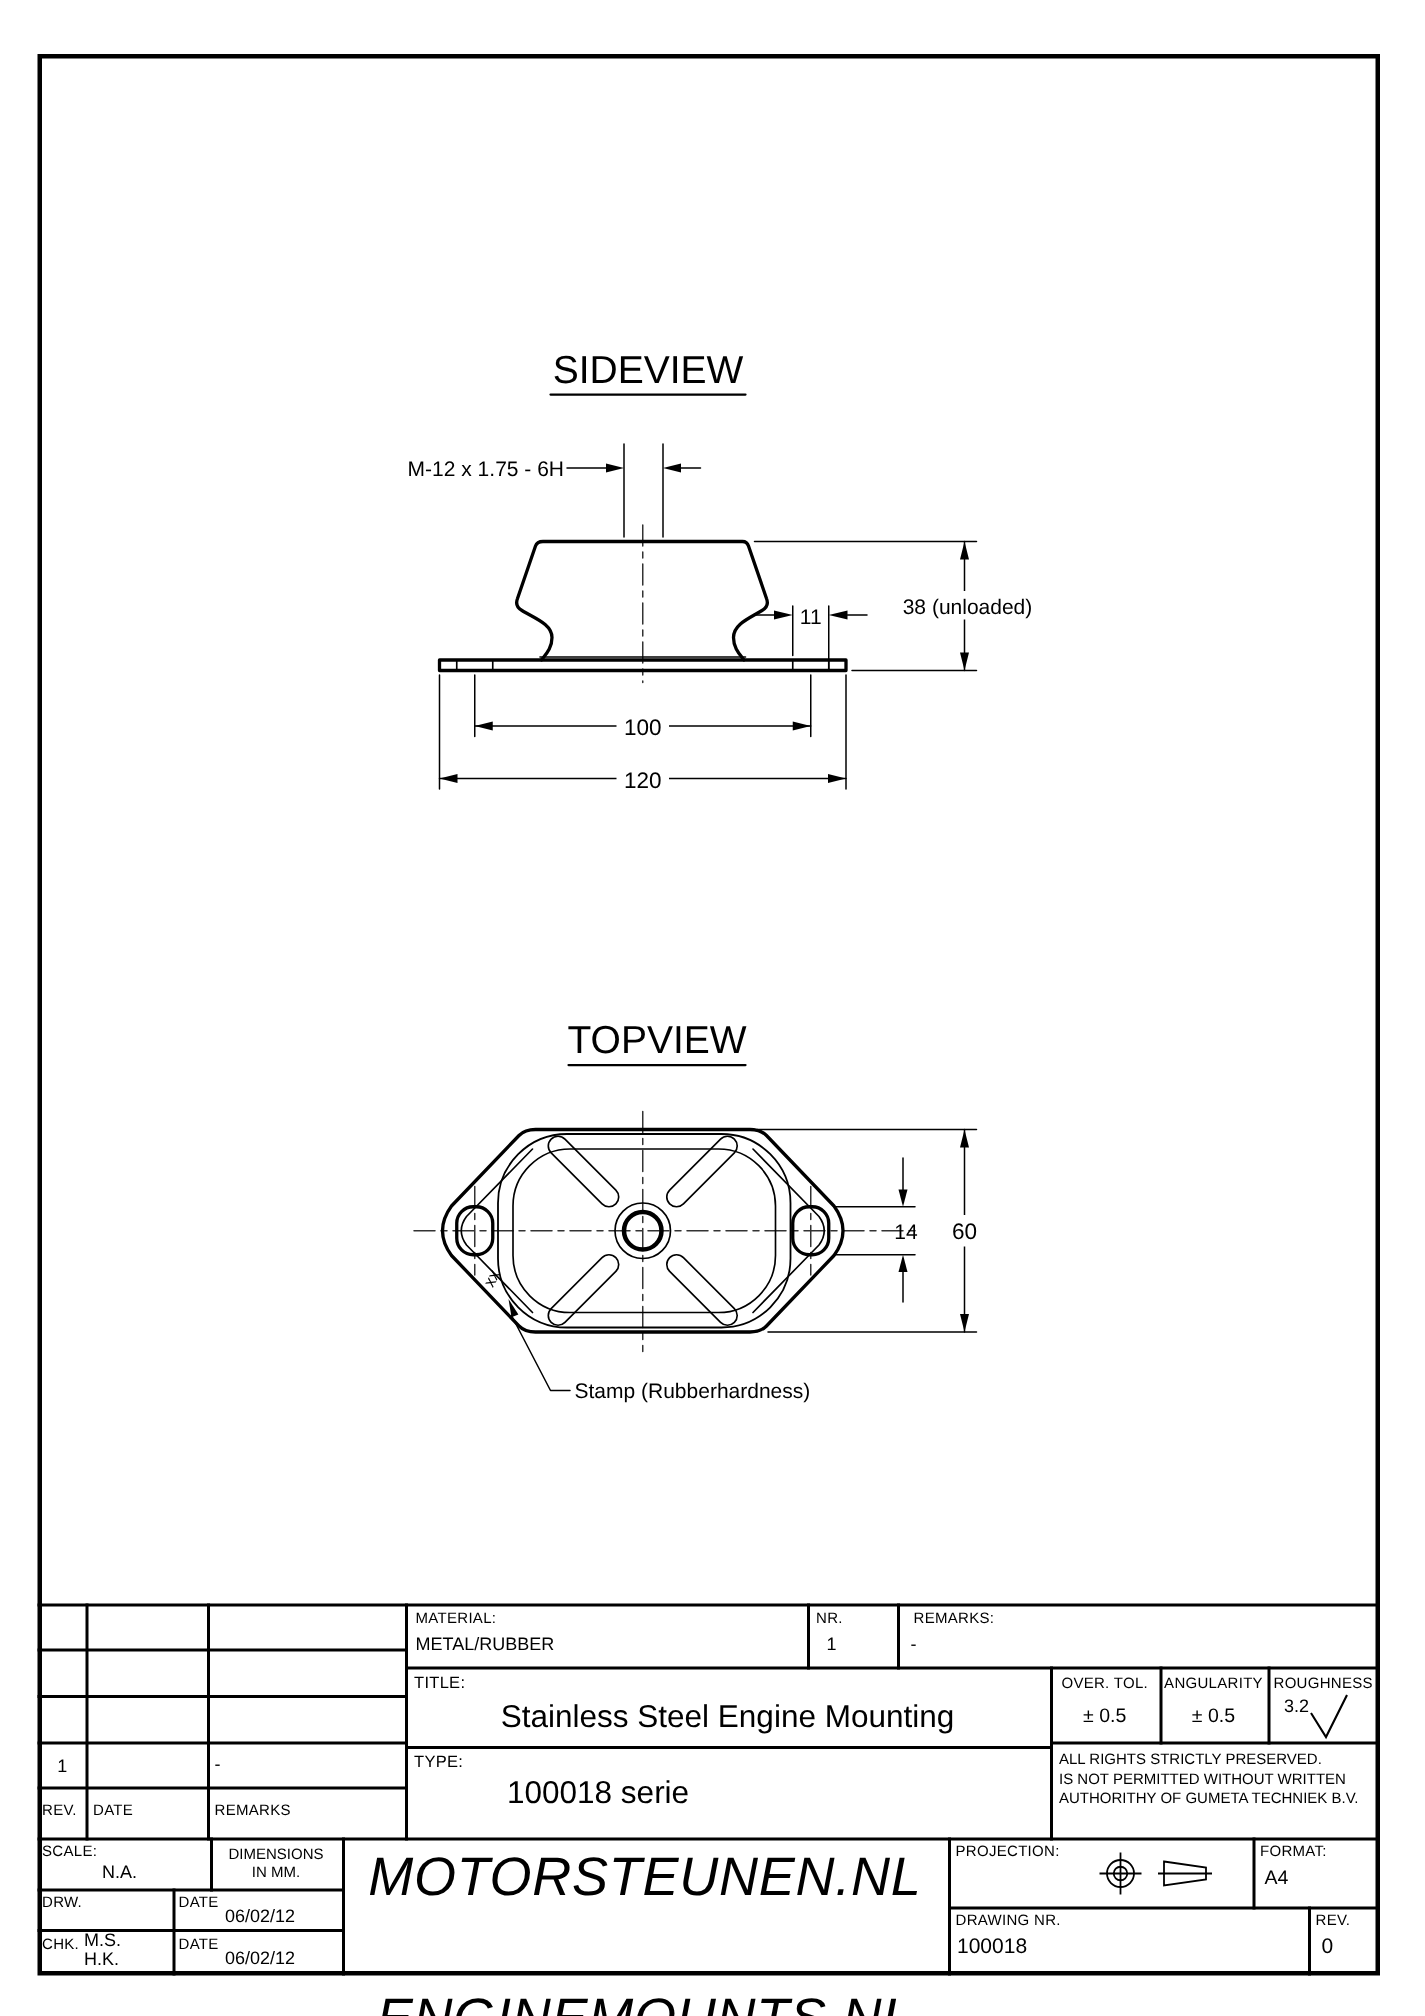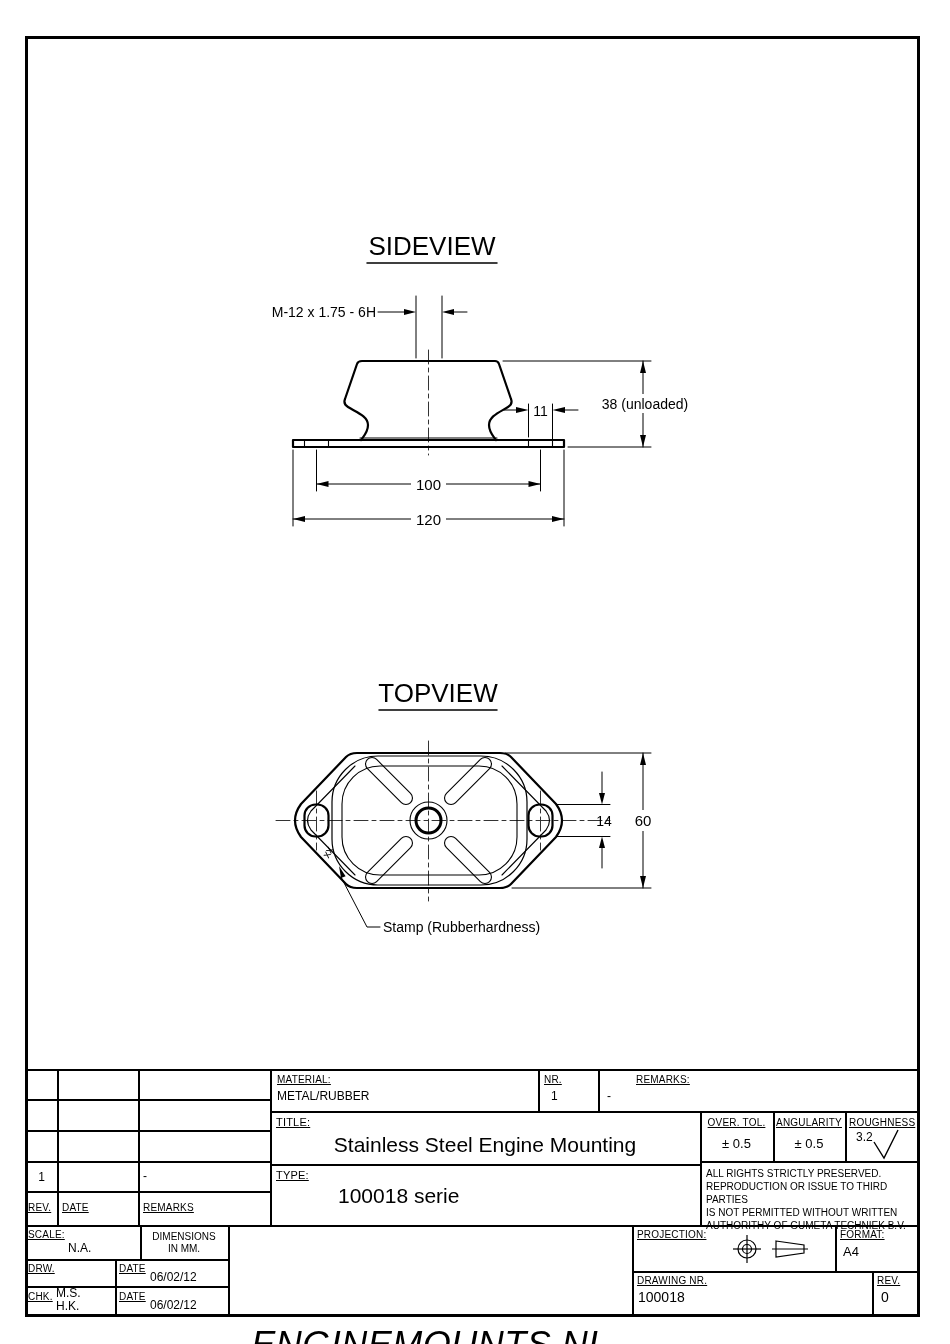--- a/index.html
+++ b/index.html
@@ -2,21 +2,21 @@
 <html><head>
 <meta charset="utf-8">
 <style>
   html,body{margin:0;padding:0;background:#fff;}
   #page{position:relative;width:950px;height:1344px;background:#ffffff;
         font-family:"Liberation Sans",sans-serif;color:#000;overflow:hidden;}
   .abs{position:absolute;}
   .line{position:absolute;background:#000;}
   #border{position:absolute;left:25px;top:36px;width:895px;height:1281px;
           border:3px solid #000;box-sizing:border-box;}
-  .lbl{position:absolute;font-size:10px;letter-spacing:0.2px;text-decoration:underline;}
+  .lbl{position:absolute;font-size:10px;letter-spacing:0.2px;}
   .val{position:absolute;font-size:12px;text-align:right;}
   .big{position:absolute;font-size:21px;}
   .brand{position:absolute;font-style:italic;font-size:36px;letter-spacing:0.5px;white-space:nowrap;}
   .ctr{text-align:center;}
   svg text{font-family:"Liberation Sans",sans-serif;fill:#000;}
 </style>
 </head>
 <body>
 
 <div id="page">
@@ -183,60 +183,60 @@
   <div class="val ctr" style="left:25px;top:1170px;width:33px">1</div>
   <div class="val" style="left:143px;top:1169px">-</div>
   <div class="lbl" style="left:28px;top:1202px">REV.</div>
   <div class="lbl" style="left:62px;top:1202px">DATE</div>
   <div class="lbl" style="left:143px;top:1202px">REMARKS</div>
 
   <div class="lbl" style="left:277px;top:1074px">MATERIAL:</div>
   <div class="val" style="left:277px;top:1089px">METAL/RUBBER</div>
   <div class="lbl" style="left:544px;top:1074px">NR.</div>
   <div class="val" style="left:551px;top:1089px">1</div>
-  <div class="lbl" style="left:636px;top:1074px">REMARKS:</div>
+  <div class="lbl" style="left:609px;top:1074px">REMARKS:</div>
   <div class="val" style="left:607px;top:1089px">-</div>
 
   <div class="lbl" style="left:276px;top:1116px;font-size:11px">TITLE:</div>
   <div class="big ctr" style="left:280px;top:1133px;width:410px">Stainless Steel Engine Mounting</div>
   <div class="lbl" style="left:276px;top:1169px;font-size:11px">TYPE:</div>
   <div class="big" style="left:338px;top:1184px">100018 serie</div>
 
   <div class="lbl ctr" style="left:701px;top:1117px;width:71px">OVER. TOL.</div>
   <div class="val ctr" style="left:701px;top:1136px;width:71px;font-size:13px">± 0.5</div>
   <div class="lbl ctr" style="left:774px;top:1117px;width:70px">ANGULARITY</div>
   <div class="val ctr" style="left:774px;top:1136px;width:70px;font-size:13px">± 0.5</div>
   <div class="lbl" style="left:849px;top:1117px">ROUGHNESS</div>
   <div class="val" style="left:856px;top:1130px">3.2</div>
   <svg class="abs" style="left:868px;top:1126px" width="40" height="36" viewBox="0 0 40 36">
     <path d="M 6,16 L 16,32 L 30,4" stroke="#000" stroke-width="1.4" fill="none"></path>
   </svg>
 
   <div class="abs" style="left:706px;top:1167px;width:212px;font-size:10px;line-height:13px">
     <div>ALL RIGHTS STRICTLY PRESERVED.</div>
-    <div>REPRODUCTION OR ISSUE TO THIRD PARTIES</div>
     <div>IS NOT PERMITTED WITHOUT WRITTEN</div>
     <div>AUTHORITHY OF GUMETA TECHNIEK B.V.</div>
   </div>
 
   <div class="lbl" style="left:28px;top:1229px">SCALE:</div>
   <div class="val" style="left:68px;top:1241px">N.A.</div>
   <div class="abs ctr" style="left:140px;top:1231px;width:88px;font-size:10px;line-height:12px">
     <div>DIMENSIONS</div>
     <div>IN MM.</div>
   </div>
   <div class="lbl" style="left:28px;top:1263px">DRW.</div>
   <div class="val" style="left:56px;top:1286px">M.S.</div>
   <div class="lbl" style="left:119px;top:1263px">DATE</div>
   <div class="val" style="left:150px;top:1270px">06/02/12</div>
   <div class="lbl" style="left:28px;top:1291px">CHK.</div>
   <div class="val" style="left:56px;top:1299px">H.K.</div>
   <div class="lbl" style="left:119px;top:1291px">DATE</div>
   <div class="val" style="left:150px;top:1298px">06/02/12</div>
 
+  <div class="brand" style="left:230px;top:1230px;width:400px;text-align:center">MOTORSTEUNEN.NL</div>
   <div class="brand" style="left:230px;top:1324px;width:400px;text-align:center">ENGINEMOUNTS.NL</div>
 
   <div class="lbl" style="left:637px;top:1229px">PROJECTION:</div>
   <svg class="abs" style="left:710px;top:1234px" width="110" height="32" viewBox="0 0 110 32">
     <g stroke="#000" stroke-width="1.2" fill="none">
       <circle cx="37" cy="15" r="9"></circle>
       <circle cx="37" cy="15" r="4.5"></circle>
       <line x1="23" y1="15" x2="51" y2="15"></line>
       <line x1="37" y1="1" x2="37" y2="29"></line>
       <polygon points="66,7 94,11 94,19 66,23"></polygon>

